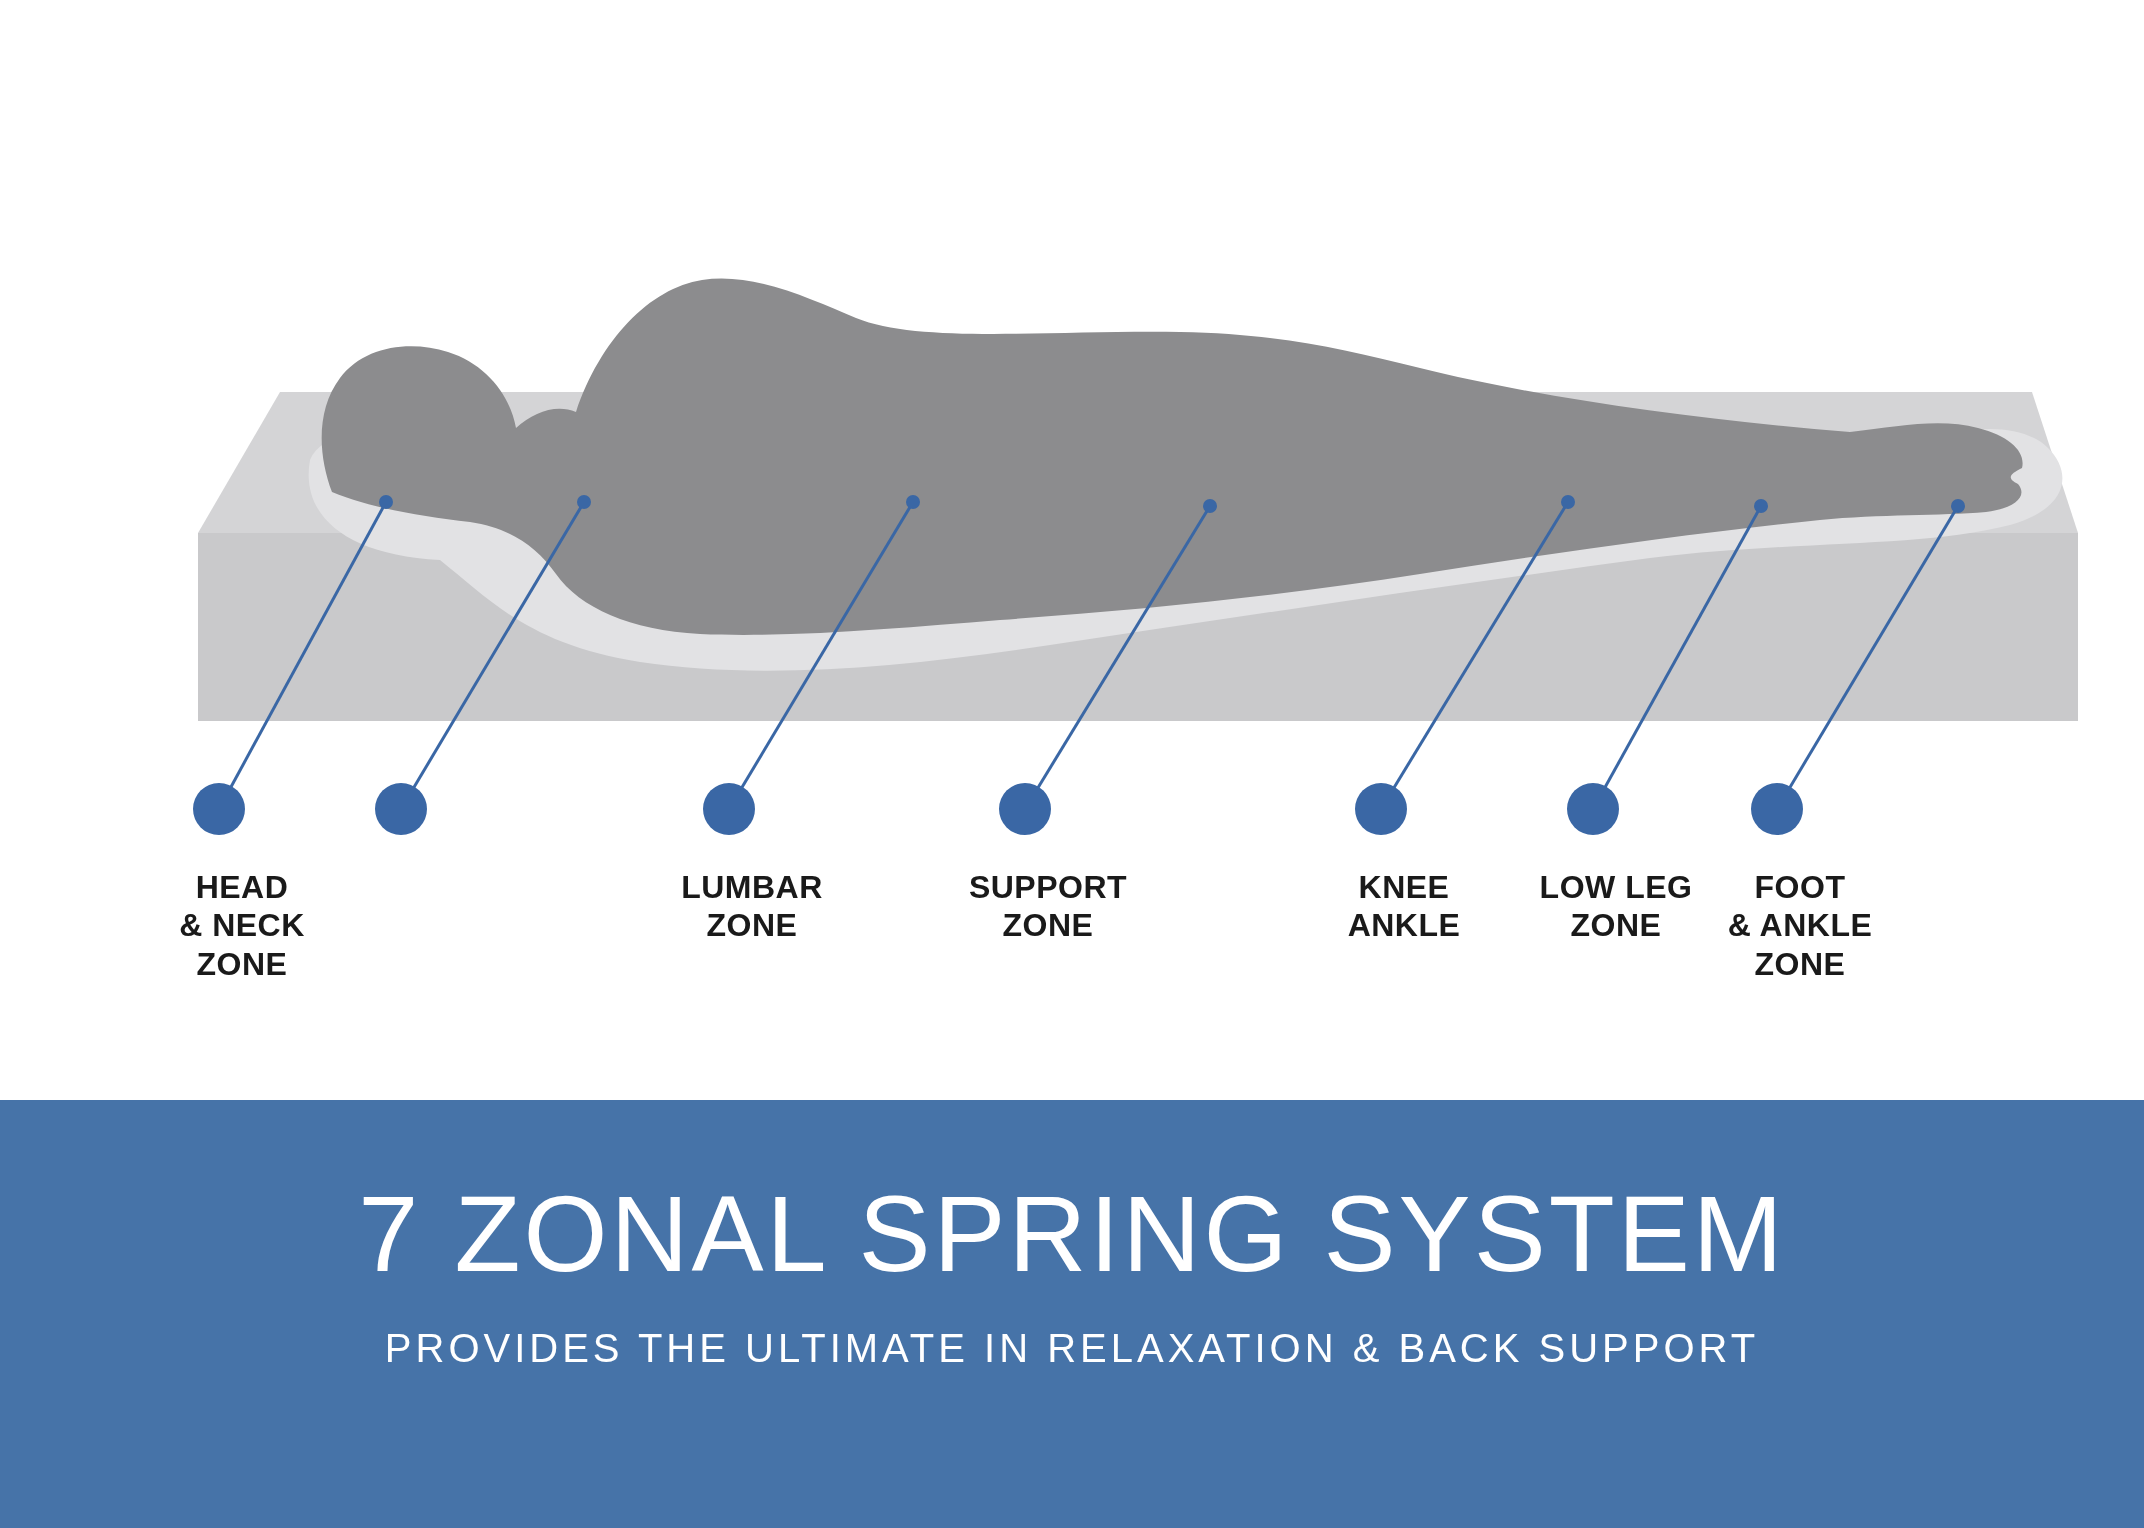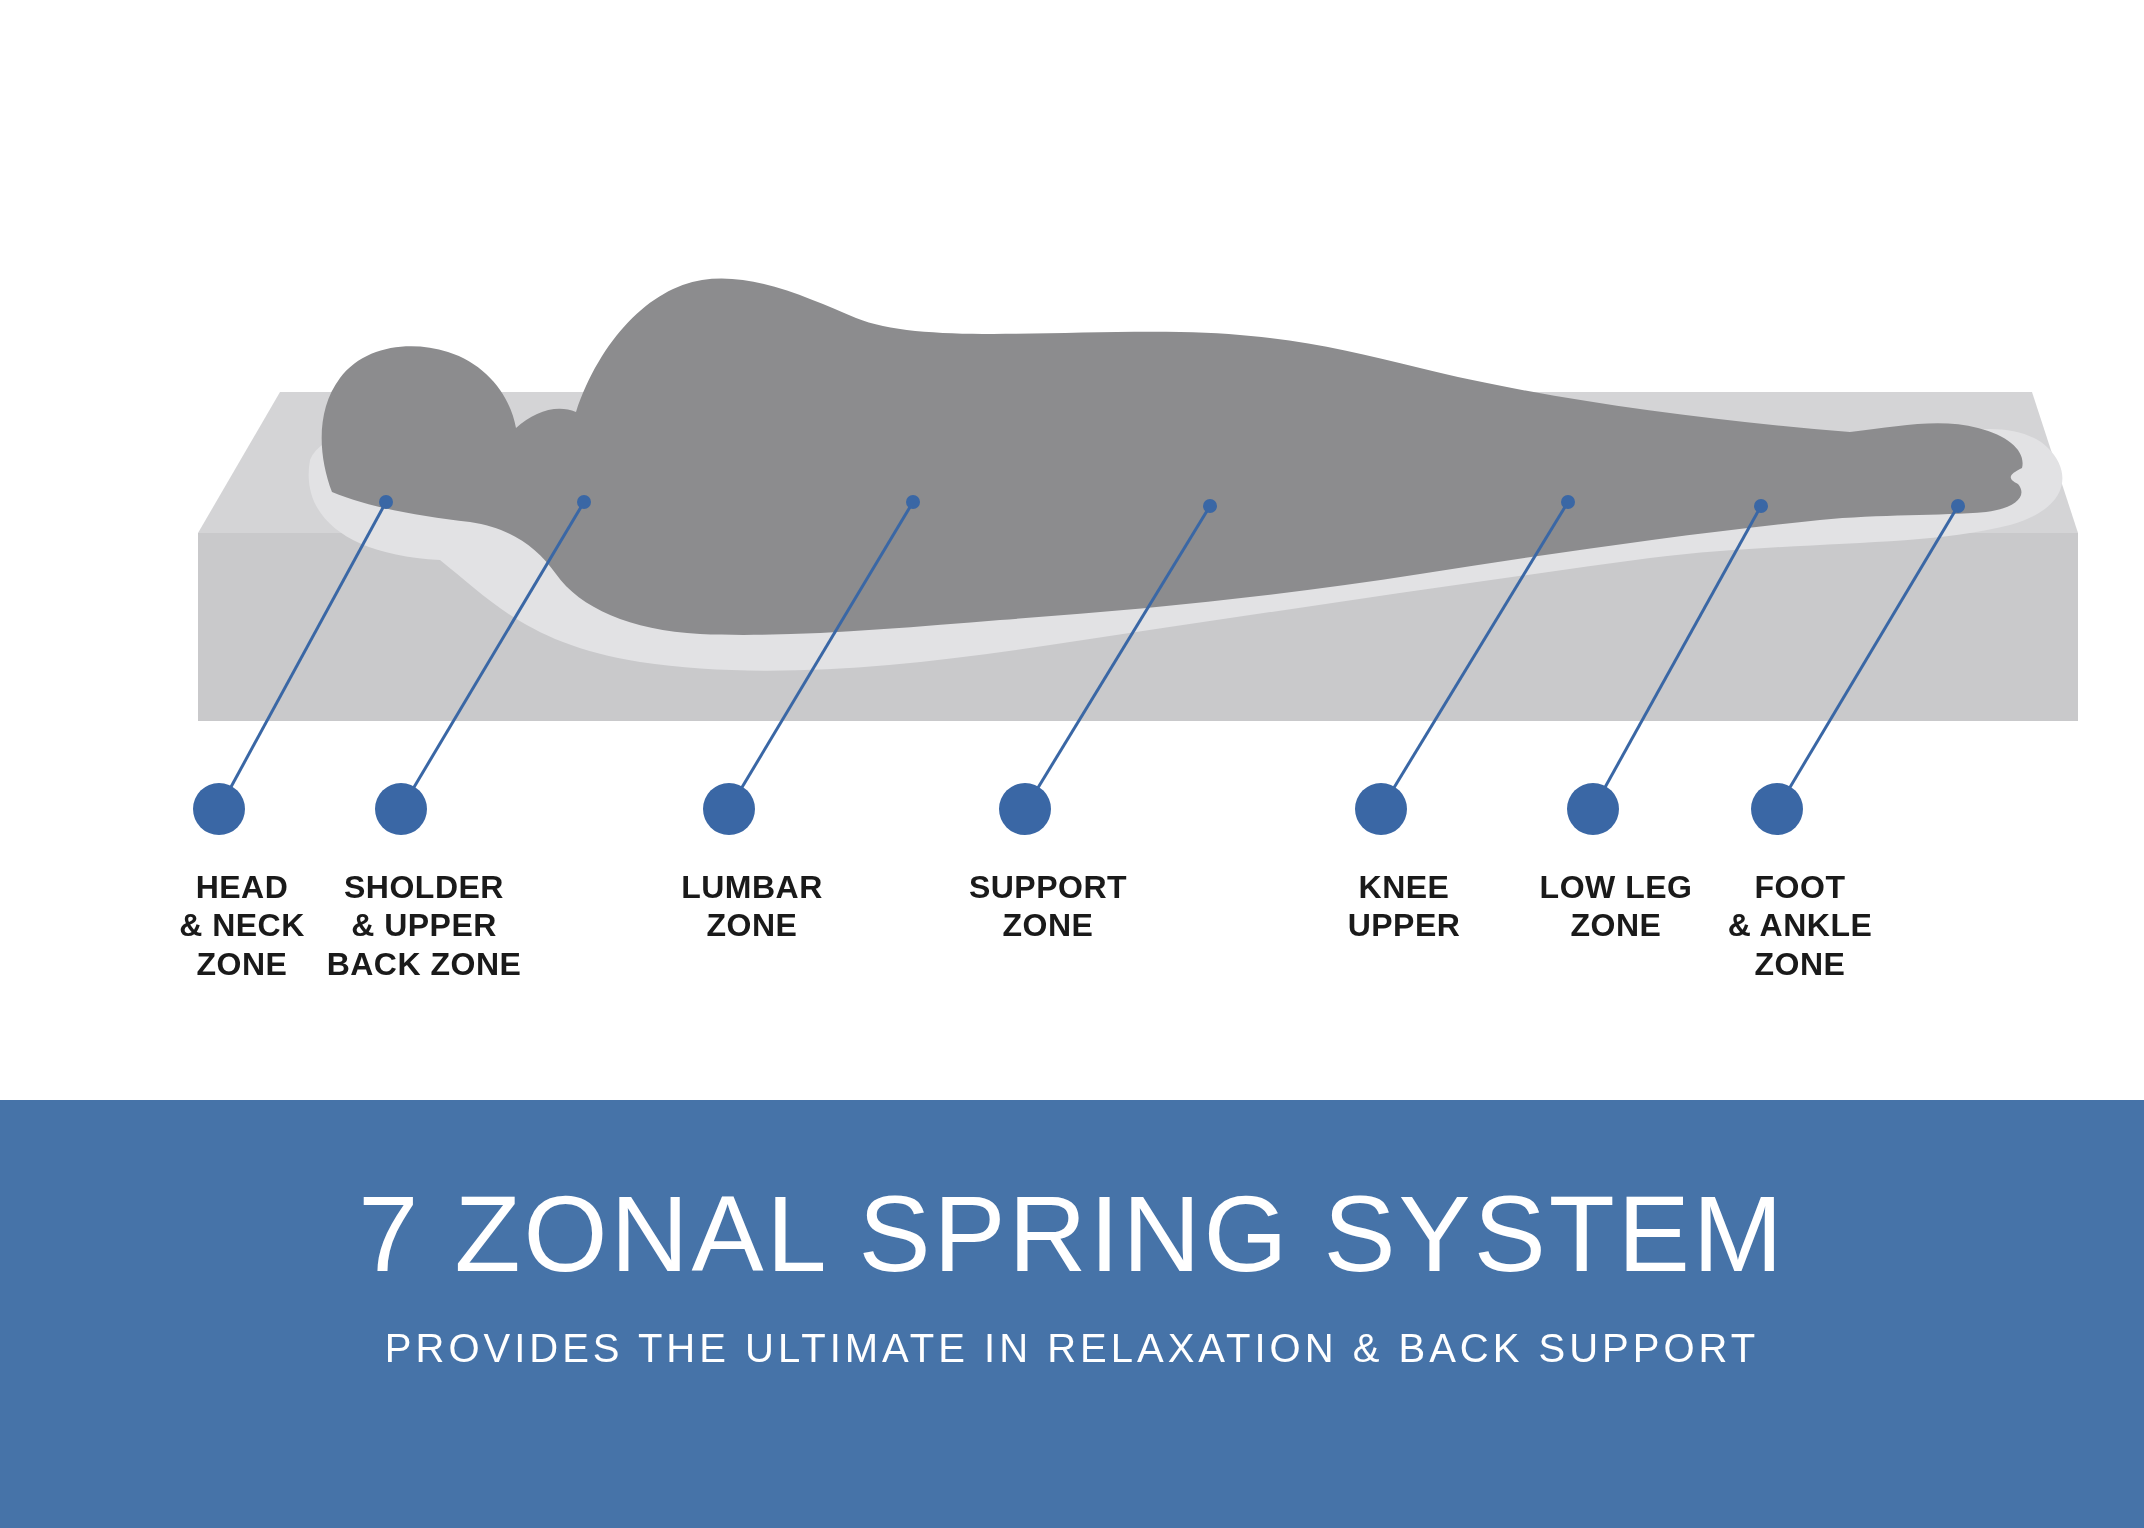--- a/index.html
+++ b/index.html
@@ -141,29 +141,26 @@
     <g>
       <line x1="1958" y1="506" x2="1777" y2="809" stroke="#3a67a5" stroke-width="3"></line>
       <circle cx="1958" cy="506" r="7" fill="#3a67a5"></circle>
       <circle cx="1777" cy="809" r="26" fill="#3a67a5"></circle>
     </g>
   </svg>
 
   <div class="zone-label" style="left:219px">HEAD
 &amp; NECK
 ZONE</div>
-  <div class="zone-label" style="left:401px">SHOLDER
-&amp; UPPER
-BACK ZONE</div>
   <div class="zone-label" style="left:729px">LUMBAR
 ZONE</div>
   <div class="zone-label" style="left:1025px">SUPPORT
 ZONE</div>
   <div class="zone-label" style="left:1381px">KNEE
-UPPER</div>
+ANKLE</div>
   <div class="zone-label" style="left:1593px">LOW LEG
 ZONE</div>
   <div class="zone-label" style="left:1777px">FOOT
 &amp; ANKLE
 ZONE</div>
 
   <div class="banner" style="background-color: rgb(70, 115, 168);">
     <div class="banner-title">7 ZONAL SPRING SYSTEM</div>
     <div class="banner-subtitle">PROVIDES THE ULTIMATE IN RELAXATION &amp; BACK SUPPORT</div>
   </div>

